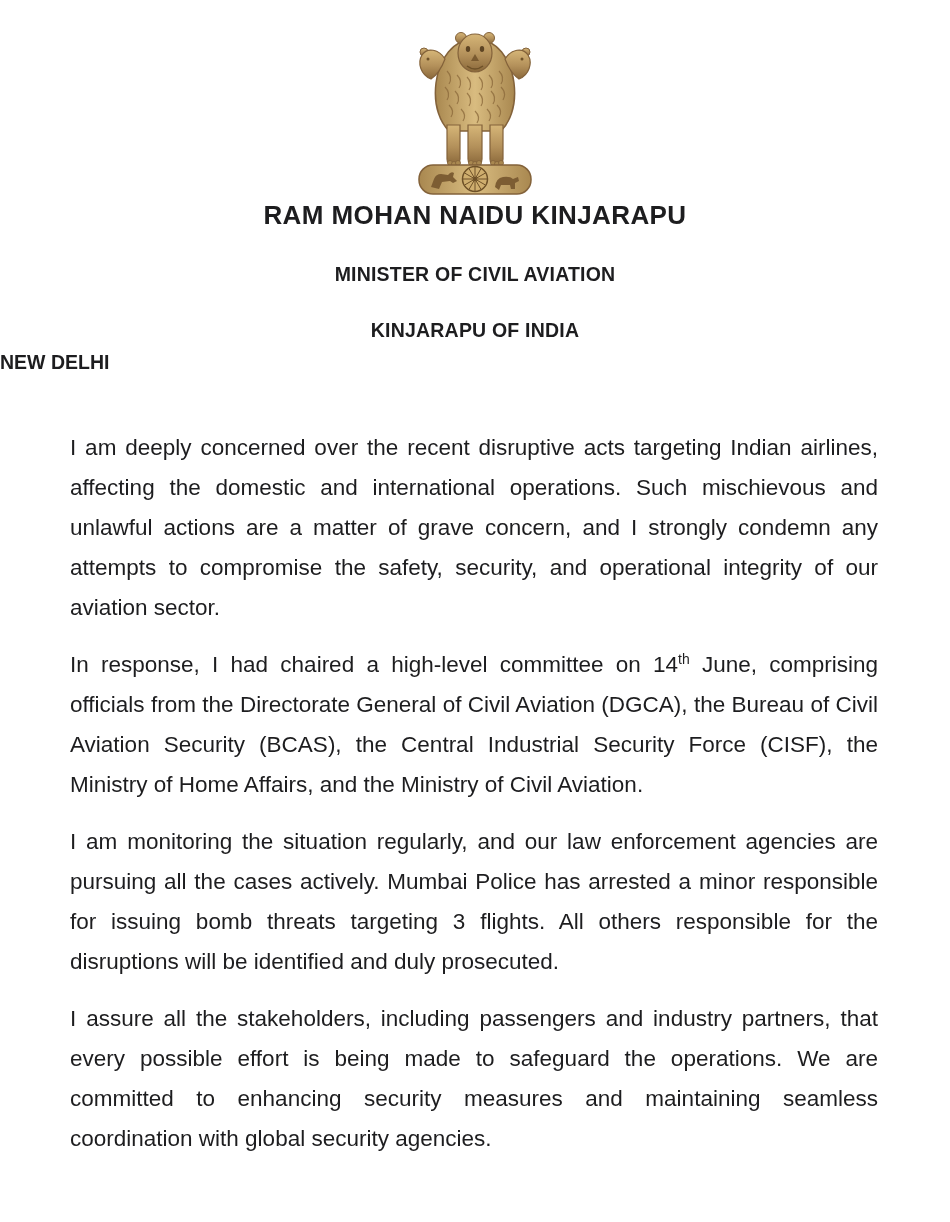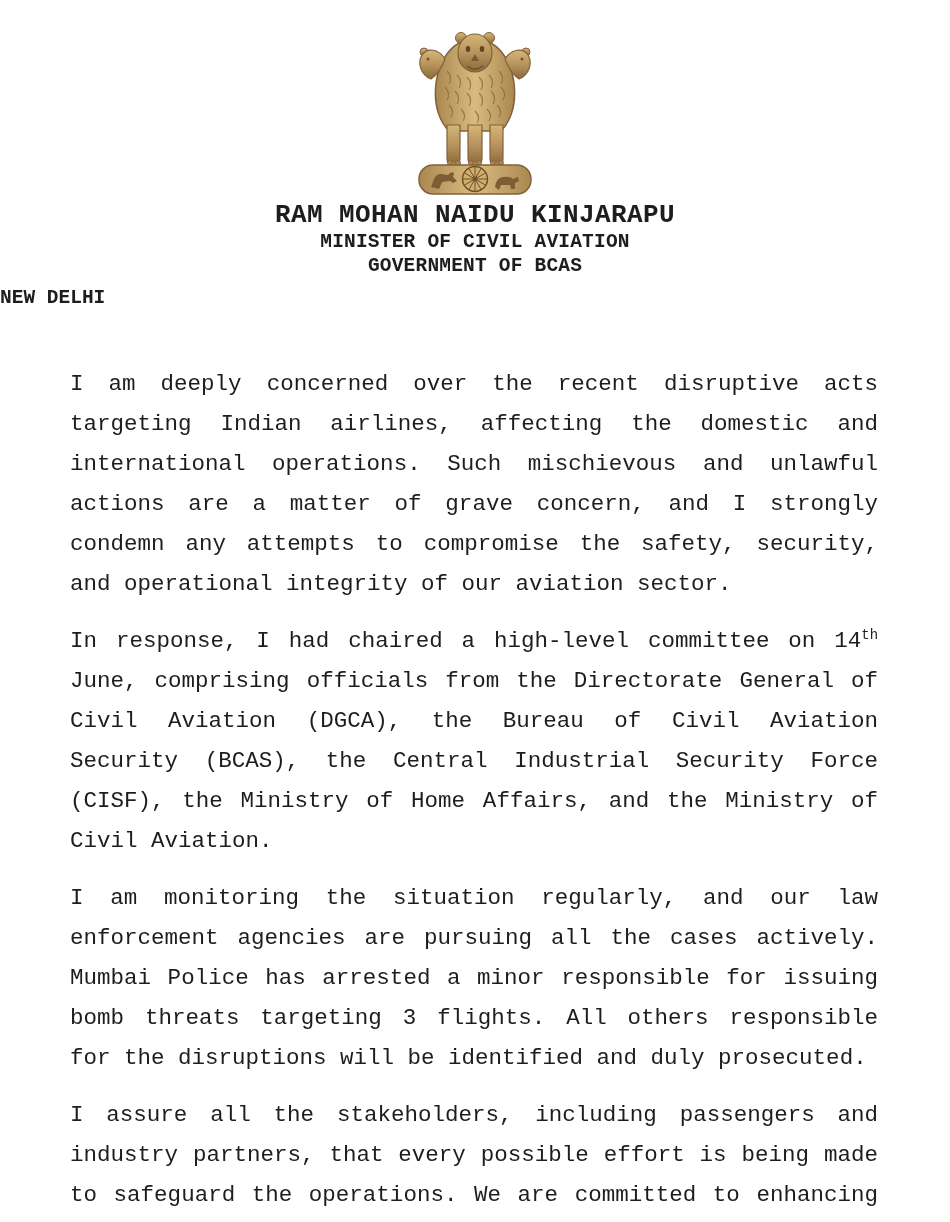--- a/index.html
+++ b/index.html
@@ -2,39 +2,40 @@
 <html><head>
 <meta charset="utf-8">
 <style>
   html, body { margin: 0; padding: 0; background: #ffffff; }
   .page {
     position: relative;
     width: 950px;
     height: 1222px;
     margin: 0 auto;
     background: #ffffff;
-    font-family: Liberation Mono, monospace;
+    font-family: Liberation Sans, sans-serif;
     color: #1d1d1f;
     box-sizing: border-box;
     overflow: hidden;
   }
   header { text-align: center; padding-top: 25px; }
   .emblem-wrap { height: 172px; display: flex; justify-content: center; align-items: flex-start; }
   .minister-name {
     font-size: 26px;
     font-weight: bold;
     margin: 3px 0 0 0;
     line-height: 30px;
     letter-spacing: 0.4px;
   }
   .sub-line {
     font-size: 19.5px;
     font-weight: bold;
     line-height: 24px;
     letter-spacing: 0.2px;
+    margin-top: 32px;
   }
   .meta {
     text-align: left;
     padding-right: 55px;
     font-weight: bold;
     font-size: 19.5px;
     margin-top: 8px;
   }
   .meta .place-line { line-height: 24px; }
   .meta .date-line { line-height: 24px; margin-top: 12px; }
@@ -152,21 +153,21 @@
         <circle cx="66" cy="154" r="2.2" fill="#6e5128"></circle>
 
         <path d="M22 162 l3 -8 q2 -5 7 -5 l7 1 q3 -4 6 -2 l-1 4 l4 4 l-4 2 l-3 -2 l-8 1 l-3 7 Z" fill="#7d5d33"></path>
 
         <path d="M86 162 q1 -9 8 -10 q7 -1 10 2 l5 -2 l1 4 l-4 2 l0 6 l-4 0 l-1 -4 l-9 0 l-2 5 Z" fill="#7d5d33"></path>
       </svg>
     </div>
 
     <h1 class="minister-name">RAM MOHAN NAIDU KINJARAPU</h1>
     <div class="sub-line">MINISTER OF CIVIL AVIATION</div>
-    <div class="sub-line">GOVERNMENT OF BCAS</div>
+    <div class="sub-line">KINJARAPU OF INDIA</div>
   </header>
 
   <div class="meta">
     <div class="place-line">NEW DELHI</div>
   </div>
 
   <main class="letter-body">
       <p><span>I am deeply concerned over the recent disruptive acts targeting Indian airlines, affecting the domestic and international operations. Such mischievous and unlawful actions are a matter of grave concern, and I strongly condemn any attempts to compromise the safety, security, and operational integrity of our aviation sector.</span></p>
       <p><span>In response, I had chaired a high-level committee on 14</span><sup>th</sup><span> June, comprising officials from the Directorate General of Civil Aviation (DGCA), the Bureau of Civil Aviation Security (BCAS), the Central Industrial Security Force (CISF), the Ministry of Home Affairs, and the Ministry of Civil Aviation.</span></p>
       <p><span>I am monitoring the situation regularly, and our law enforcement agencies are pursuing all the cases actively. Mumbai Police has arrested a minor responsible for issuing bomb threats targeting 3 flights. All others responsible for the disruptions will be identified and duly prosecuted.</span></p>

